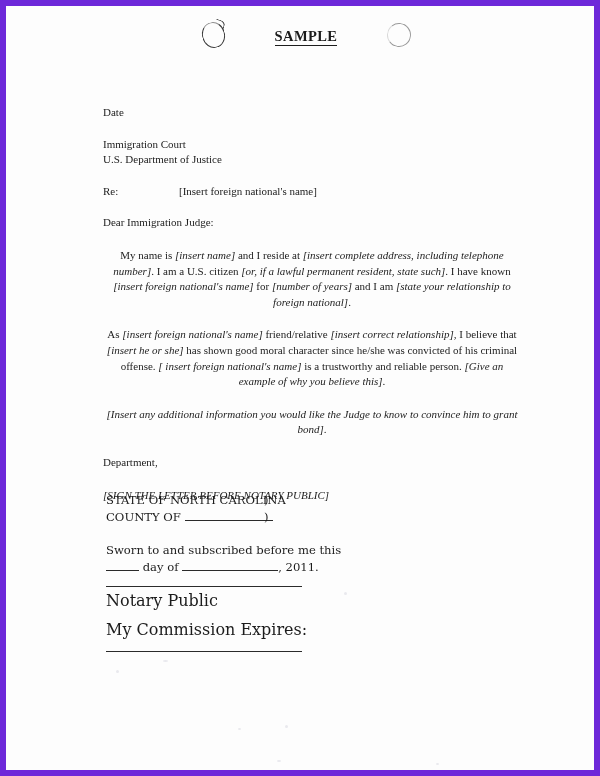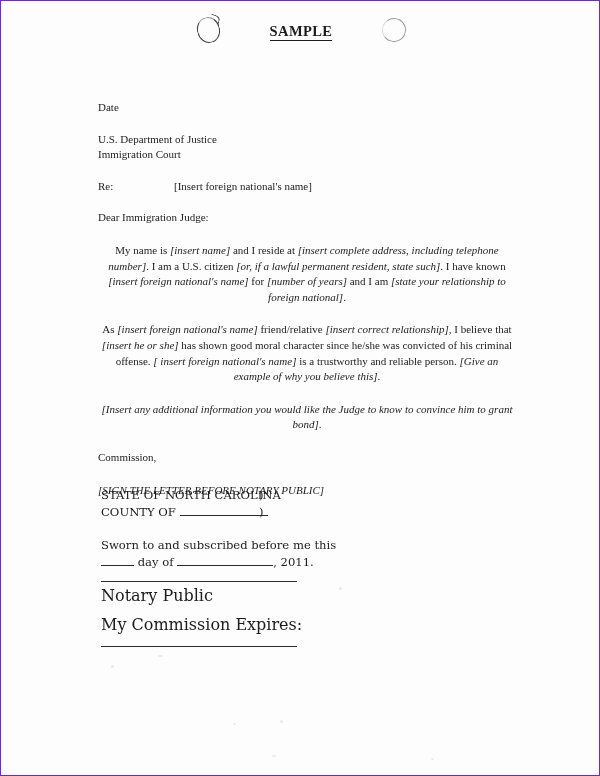--- a/index.html
+++ b/index.html
@@ -5,21 +5,21 @@
   html, body {
     margin: 0;
     padding: 0;
     background: #ffffff;
   }
   .page {
     position: relative;
     width: 600px;
     height: 776px;
     background: #fdfdfd;
-    border: 1px solid #6d28d9;
+    border: 6px solid #6d28d9;
     box-sizing: border-box;
     overflow: hidden;
     font-family: "Liberation Serif", "DejaVu Serif", serif;
     color: #1c1c1c;
   }
 
   
   .speckle {
     position: absolute;
     background: #e9e9ee;
@@ -181,43 +181,43 @@
 
   <div class="sample-header">
     <span>SAMPLE</span>
   </div>
 
   <div class="letter">
 
     <p class="blk">Date</p>
     <div class="gap-md"></div>
 
+    <p class="blk">Immigration Court</p>
     <p class="blk">U.S. Department of Justice</p>
-    <p class="blk">Immigration Court</p>
     <div class="gap-md"></div>
 
     <div class="re-row">
       <span class="re-label">Re:</span>
       <span>[Insert foreign national's name]</span>
     </div>
     <div class="gap-md"></div>
 
     <p class="blk">Dear Immigration Judge:</p>
     <div class="gap-lg"></div>
 
     <p class="para"><span>My name is </span><i class="ph">[insert name]</i><span> and I reside at </span><i class="ph">[insert complete address, including telephone number]</i><span>.  I am a U.S. citizen </span><i class="ph">[or, if a lawful permanent resident, state such]</i><span>.  I have known </span><i class="ph">[insert foreign national's name]</i><span> for </span><i class="ph">[number of years]</i><span> and I am </span><i class="ph">[state your relationship to foreign national]</i><span>.</span></p>
     <div class="gap-lg"></div>
 
     <p class="para"><span>As </span><i class="ph">[insert foreign national's name]</i><span> friend/relative </span><i class="ph">[insert correct relationship]</i><span>, I believe that </span><i class="ph">[insert he or she]</i><span>  has shown good moral character since he/she was convicted of his criminal offense.  </span><i class="ph">[ insert foreign national's name]</i><span> is a trustworthy and reliable person.  </span><i class="ph">[Give an example of why you believe this]</i><span>.</span></p>
     <div class="gap-lg"></div>
 
     <p class="para"><i class="ph">[Insert any additional information you would like the Judge to know to convince him to grant bond]</i><span>.</span></p>
     <div class="gap-lg"></div>
 
-    <p class="blk">Commission,</p>
+    <p class="blk">Department,</p>
     <div class="gap-lg"></div>
 
     <p class="blk"><i class="ph">[SIGN THE LETTER BEFORE NOTARY PUBLIC]</i></p>
   </div>
 
   <div class="notary">
     <div class="venue-row">
       <span class="venue-text">STATE OF NORTH CAROLINA</span>
       <span class="paren">)</span>
     </div>

